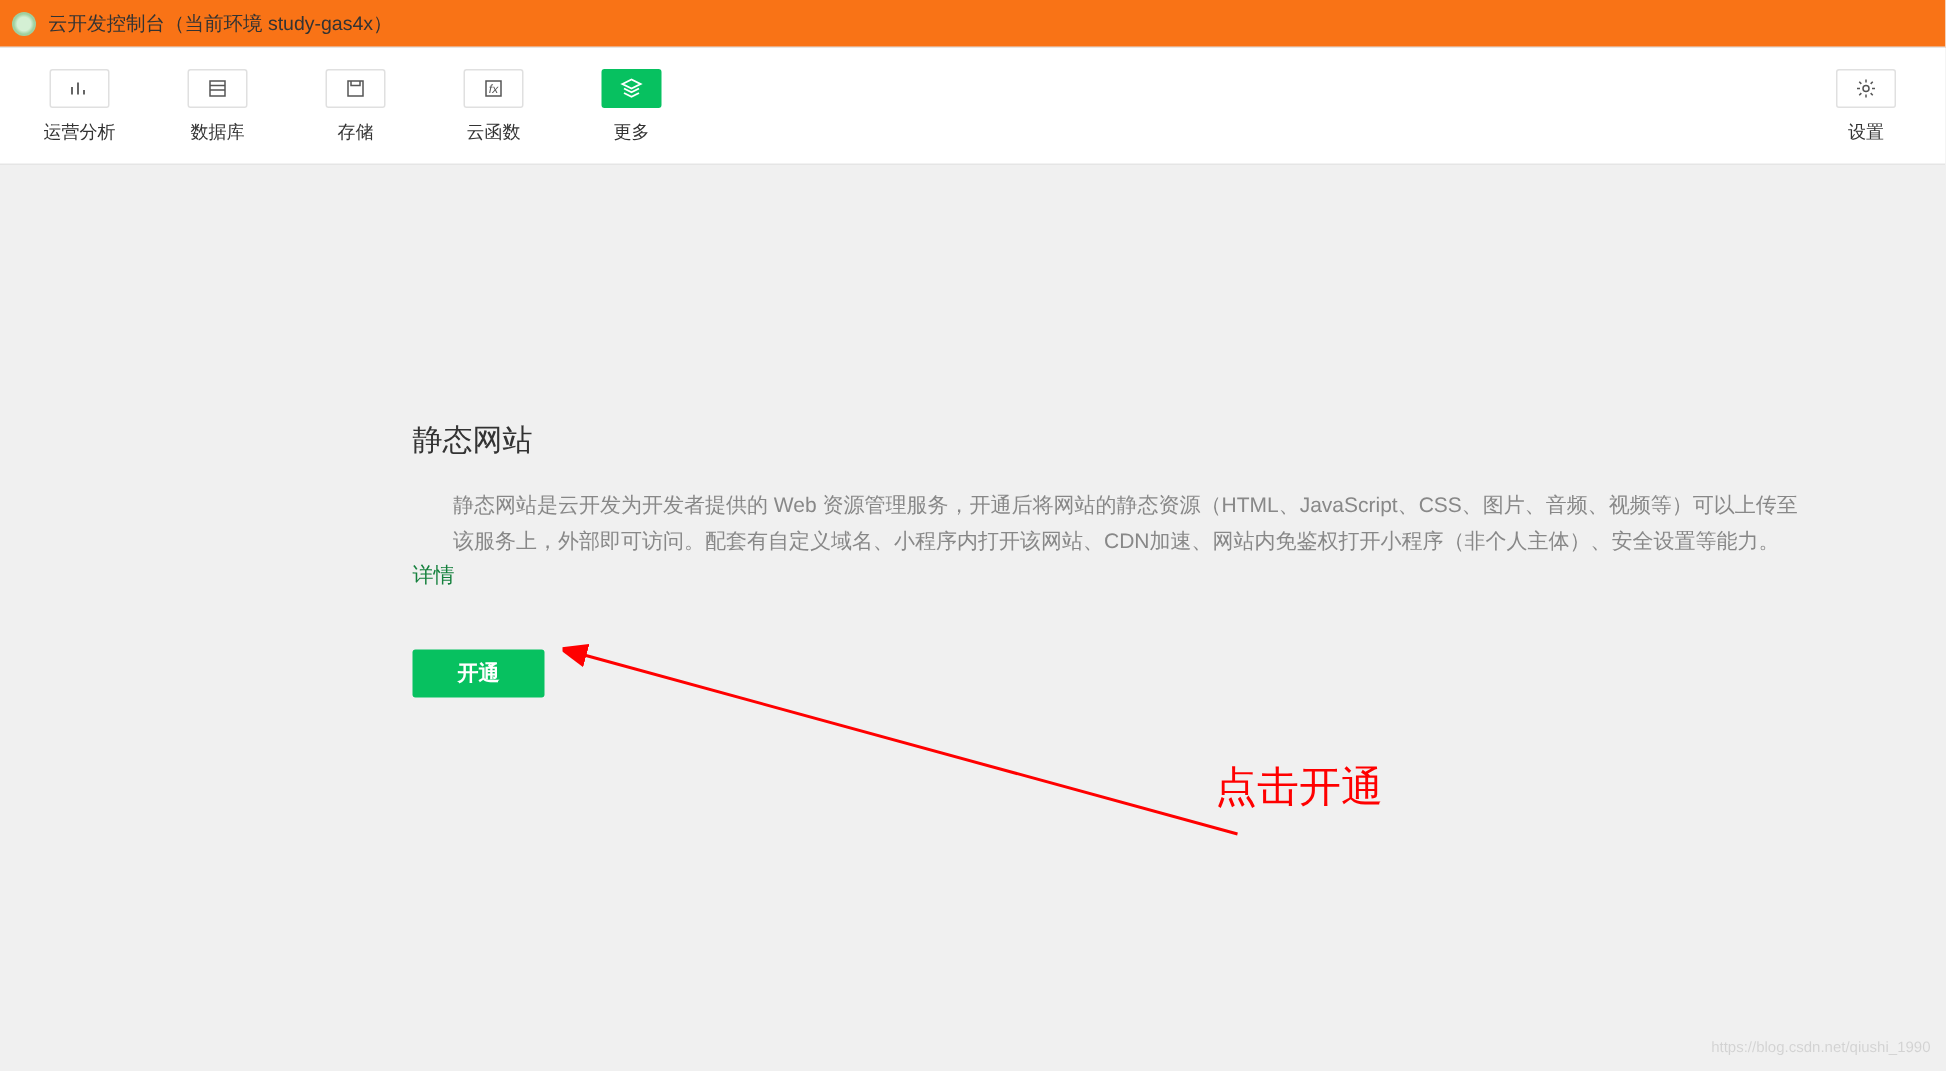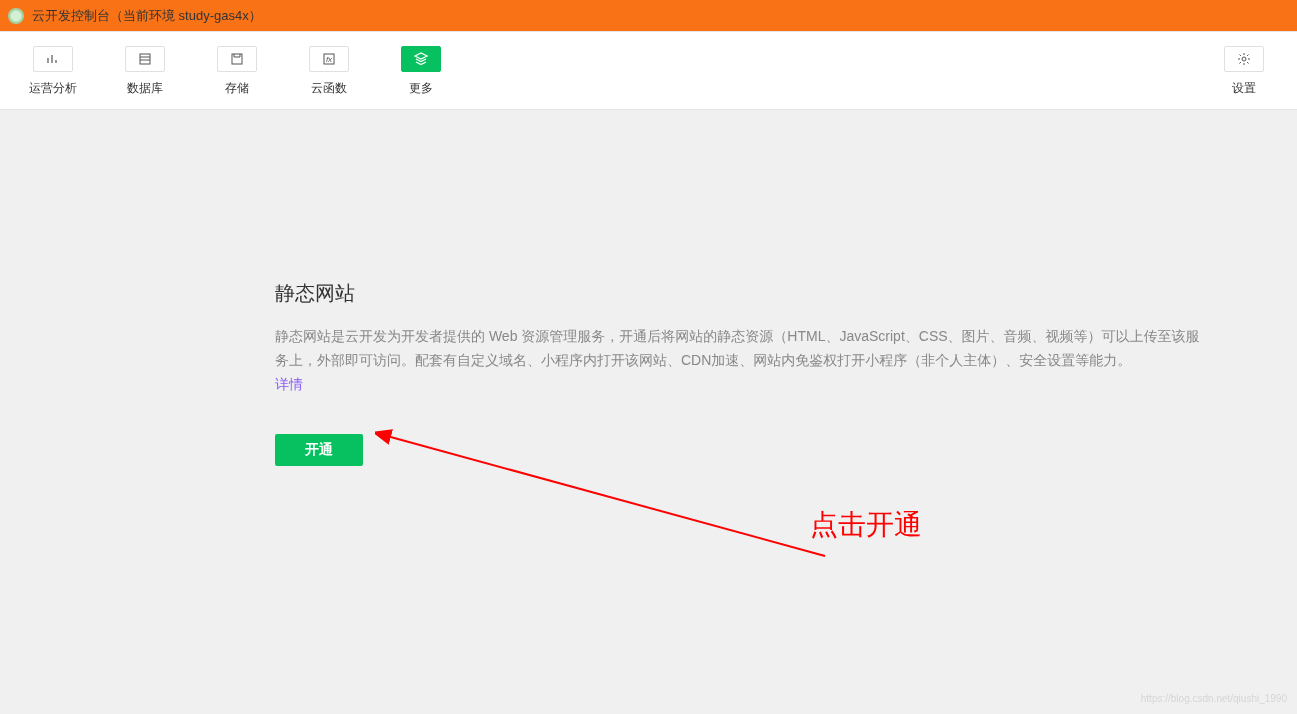--- a/index.html
+++ b/index.html
@@ -90,24 +90,25 @@
       font-size: 20px;
       color: #333;
       font-weight: 400;
       margin-bottom: 18px;
     }
     .description {
       font-size: 14px;
       color: #888;
       line-height: 1.7;
       margin-bottom: 2px;
+      margin-left: 27px;
     }
     .detail-link {
       font-size: 14px;
-      color: #8b5cf6;
+      color: #15803d;
       text-decoration: none;
       cursor: pointer;
       display: inline-block;
     }
     .action-row {
       margin-top: 40px;
     }
     .primary-button {
       background: #07c160;
       color: #fff;

